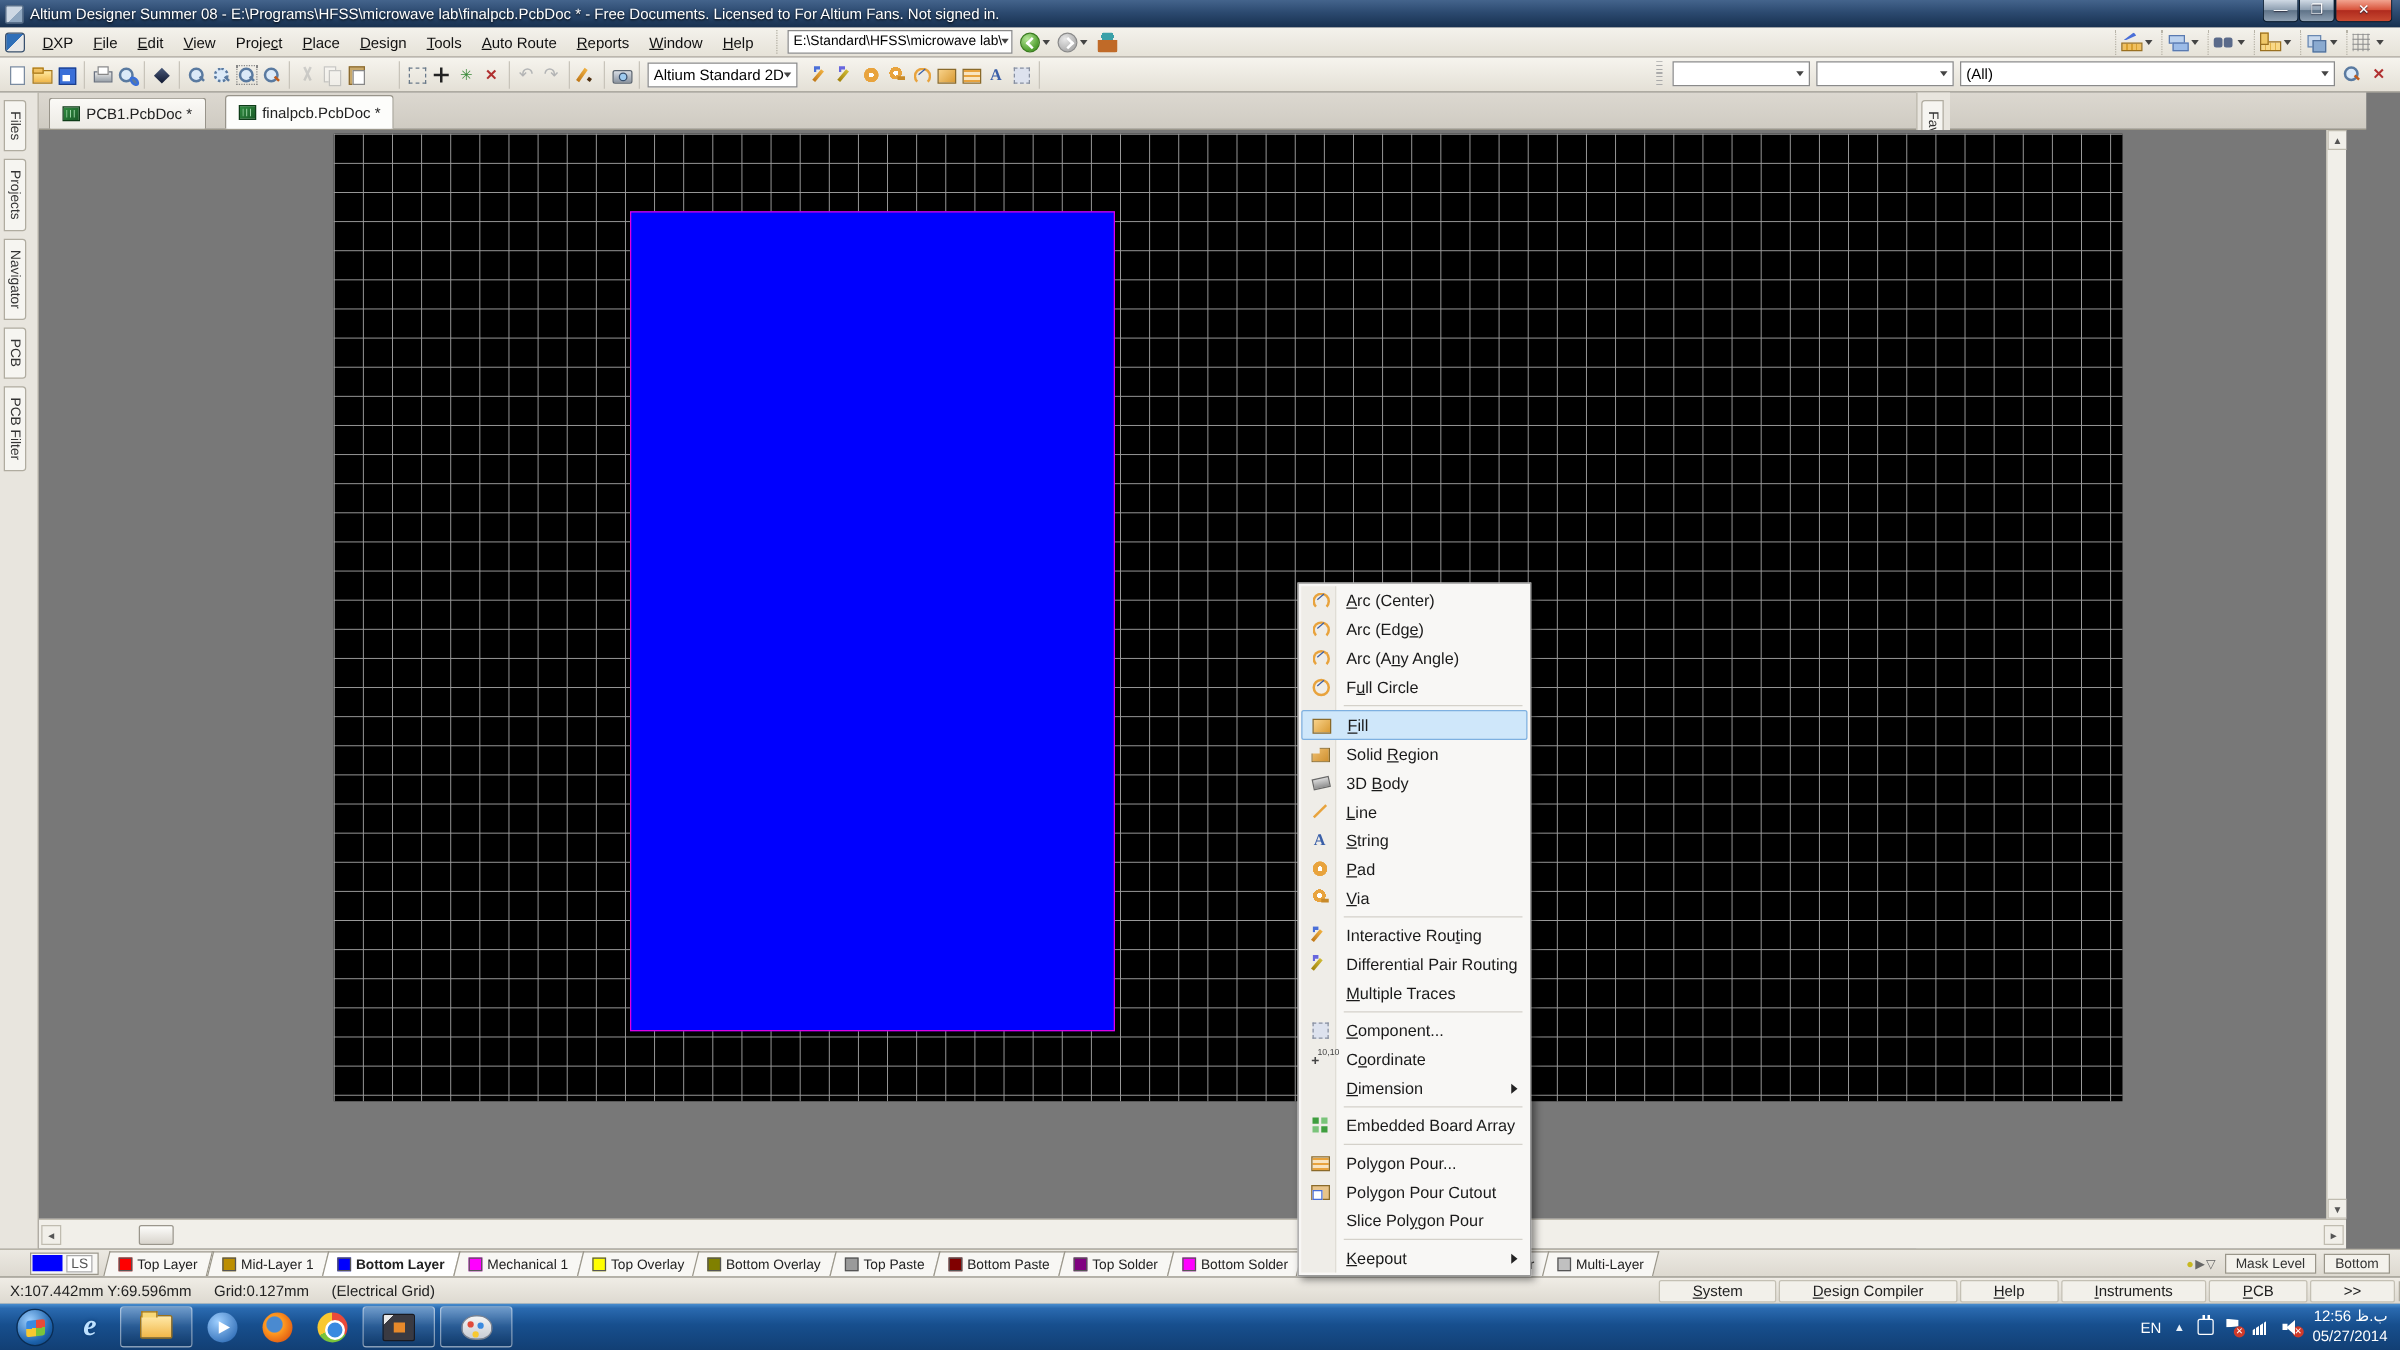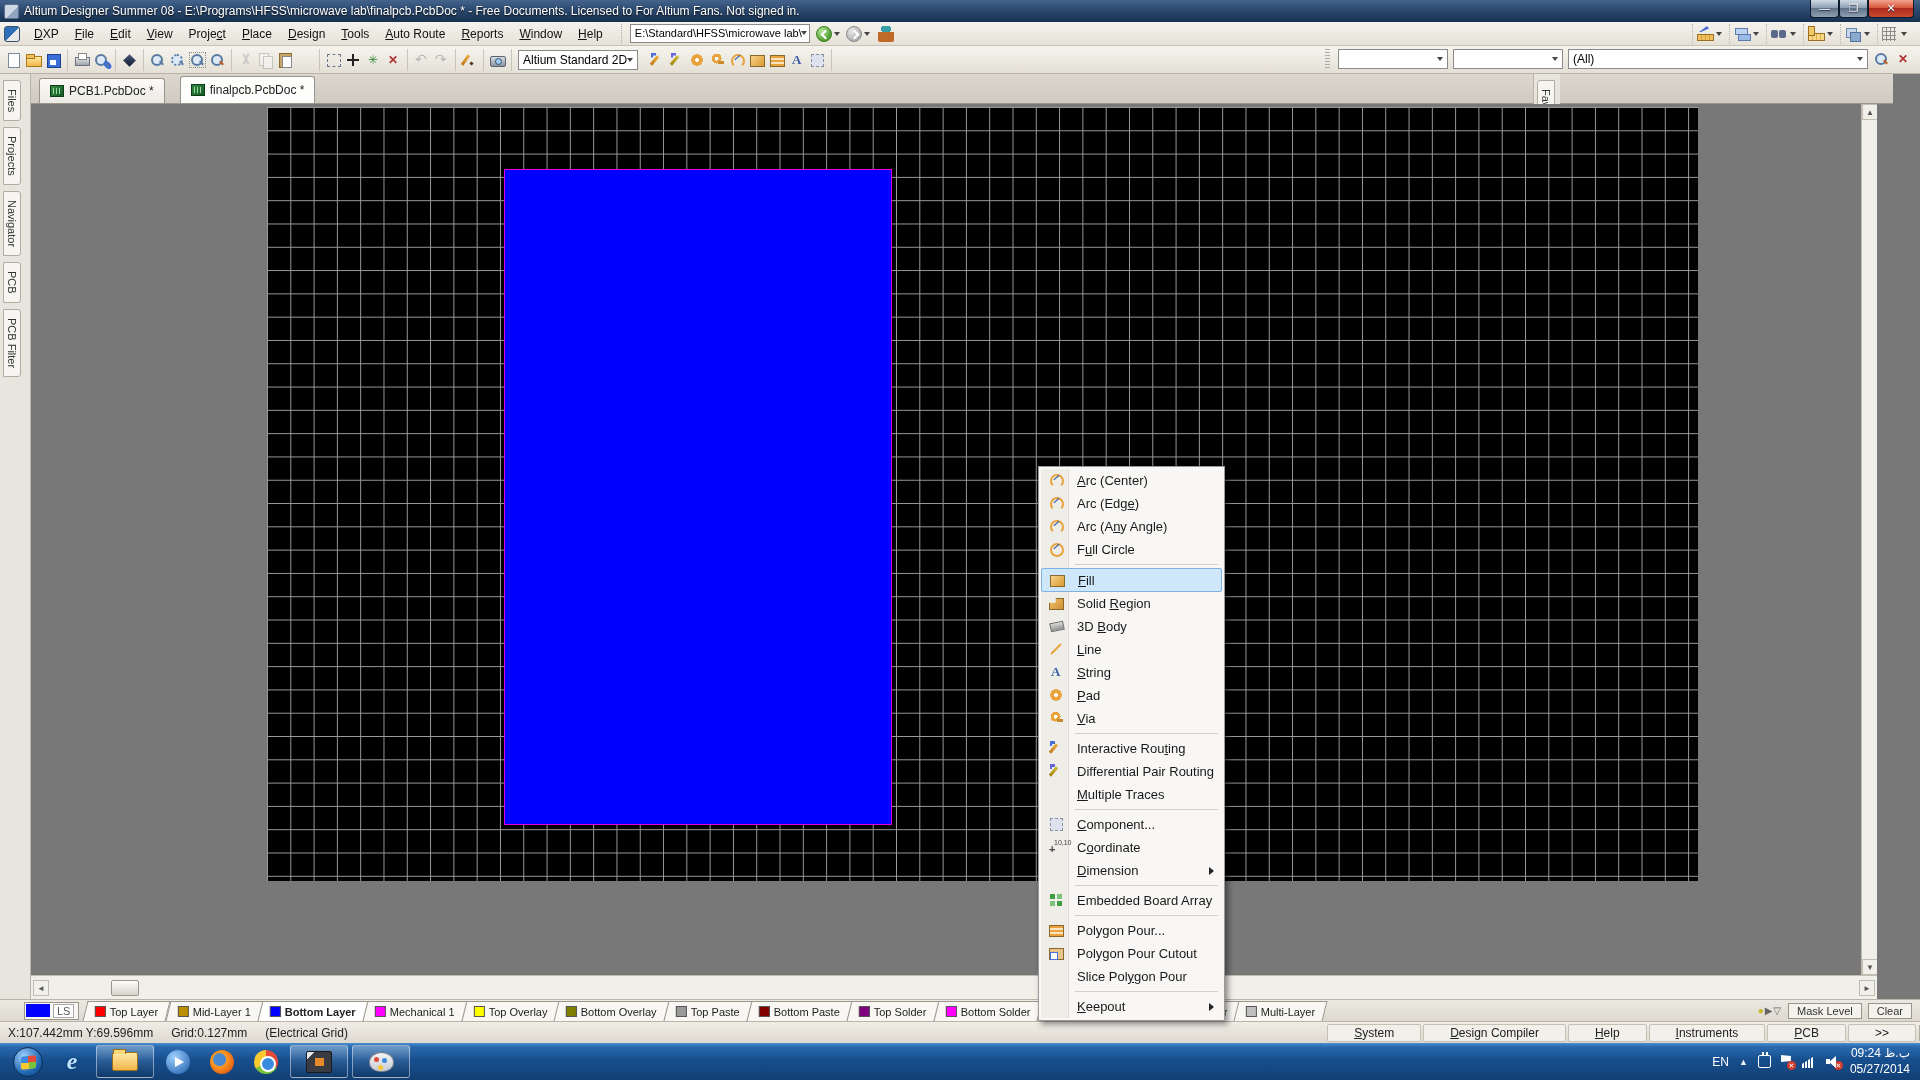--- a/index.html
+++ b/index.html
@@ -588,21 +588,21 @@
           <span>Keep-Out Layer</span>
         </div>
         <div class="ltab">
           <span class="sw" style="background: rgb(192, 192, 192);"></span>
           <span>Multi-Layer</span>
         </div>
       </div>
     <div id="layer-right">
       <span class="lvr-ic"><span class="dot">●</span>▶▽</span>
       <span class="lrbtn">Mask Level</span>
-      <span class="lrbtn">Clear</span>
+      <span class="lrbtn">Bottom</span>
     </div>
   </div>
 
   <div id="statusbar">
     <span class="seg">X:107.442mm Y:69.596mm</span>
     <span class="seg">Grid:0.127mm</span>
     <span class="seg">(Electrical Grid)</span>
     <span class="div mid"></span>
     <div id="status-panels">
         <span class="spanel"><u>S</u>ystem</span>
@@ -644,19 +644,19 @@
     <div id="tray">
       <span class="lang">EN</span>
       <span class="chev">▲</span>
       <span class="tray-plug"></span>
       <span class="tray-flag"></span>
       <span class="tray-net"></span>
       <span class="tray-vol">
           <span class="no">✕</span>
         </span>
       <div id="clock">
-        <div>ب.ظ 09:24</div>
+        <div>ب.ظ 12:56</div>
         <div>05/27/2014</div>
       </div>
     </div>
   </div>
 
 </div>
 
 </body></html>

